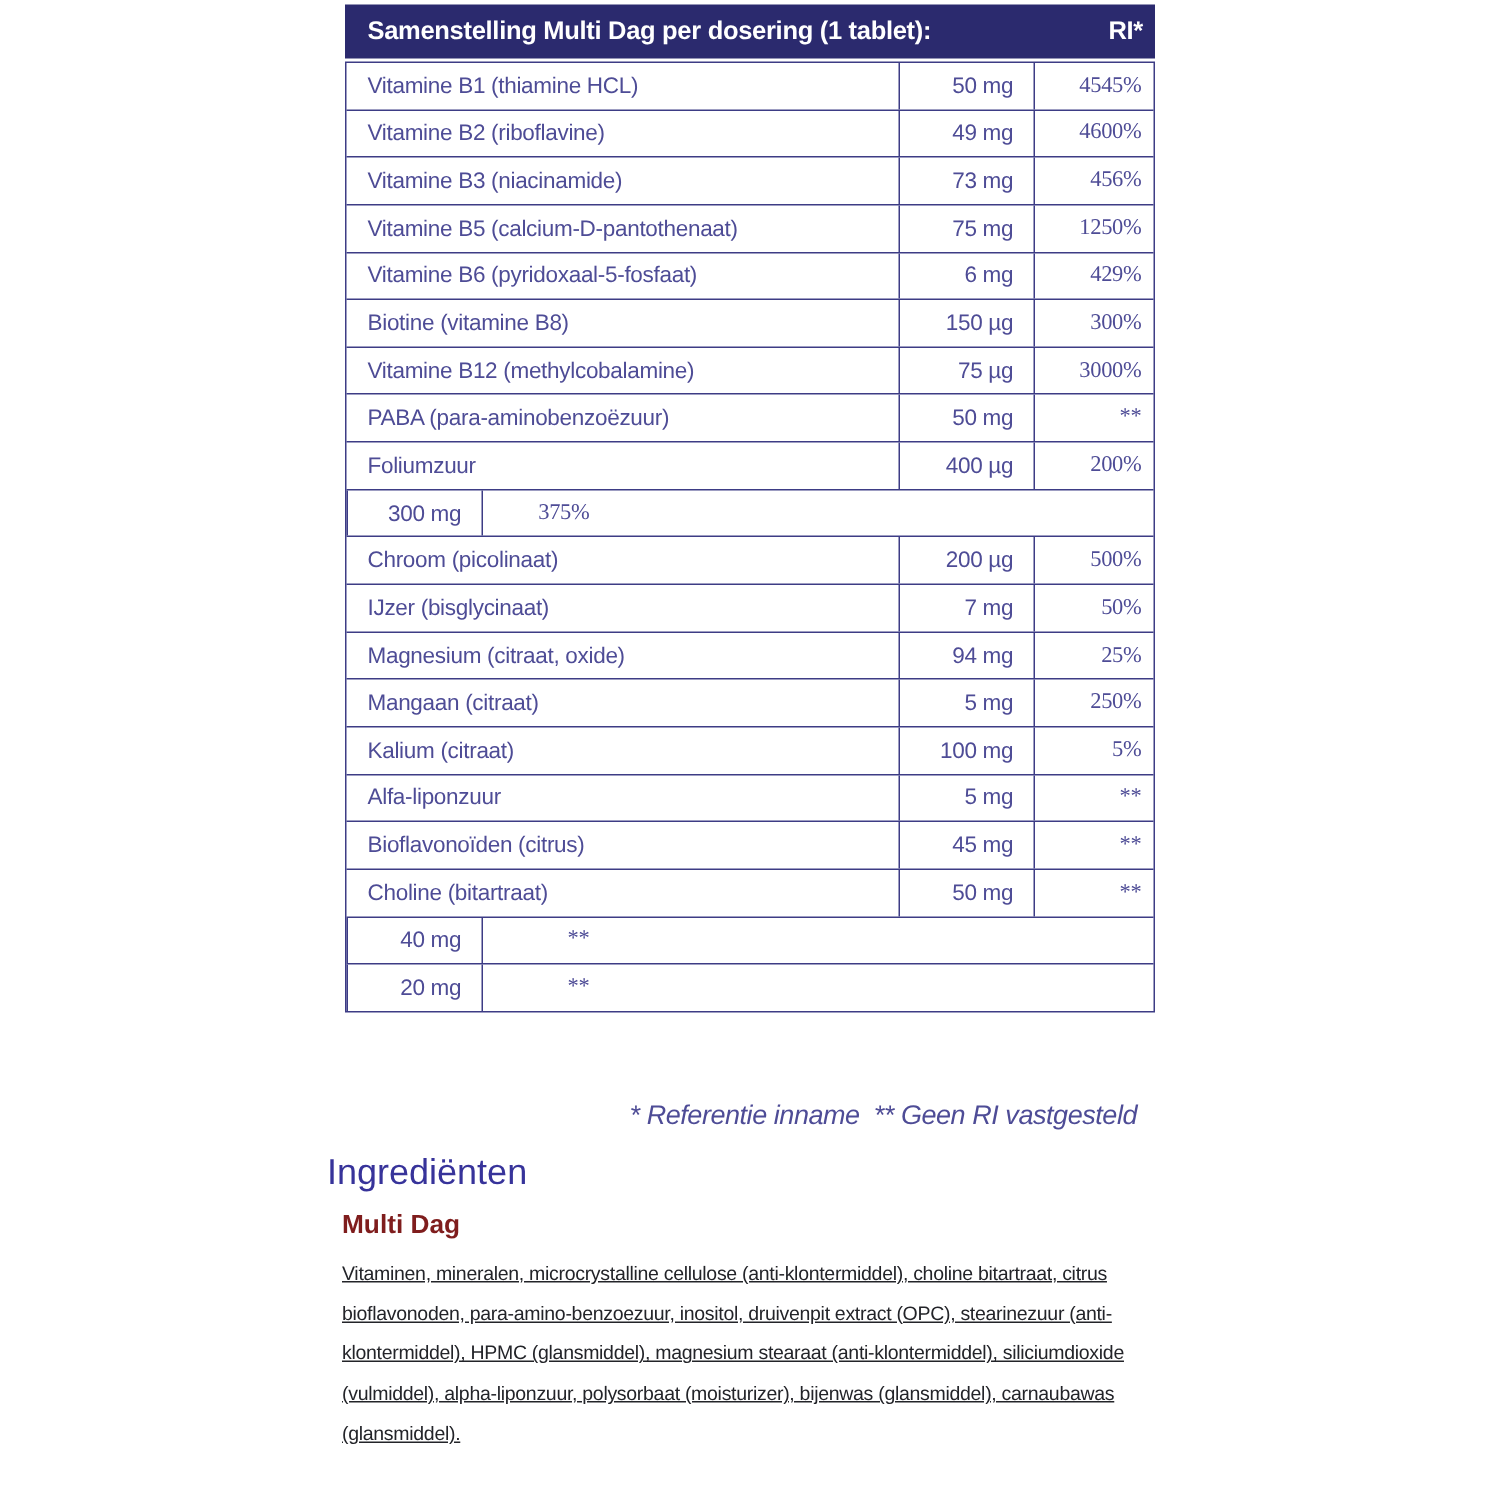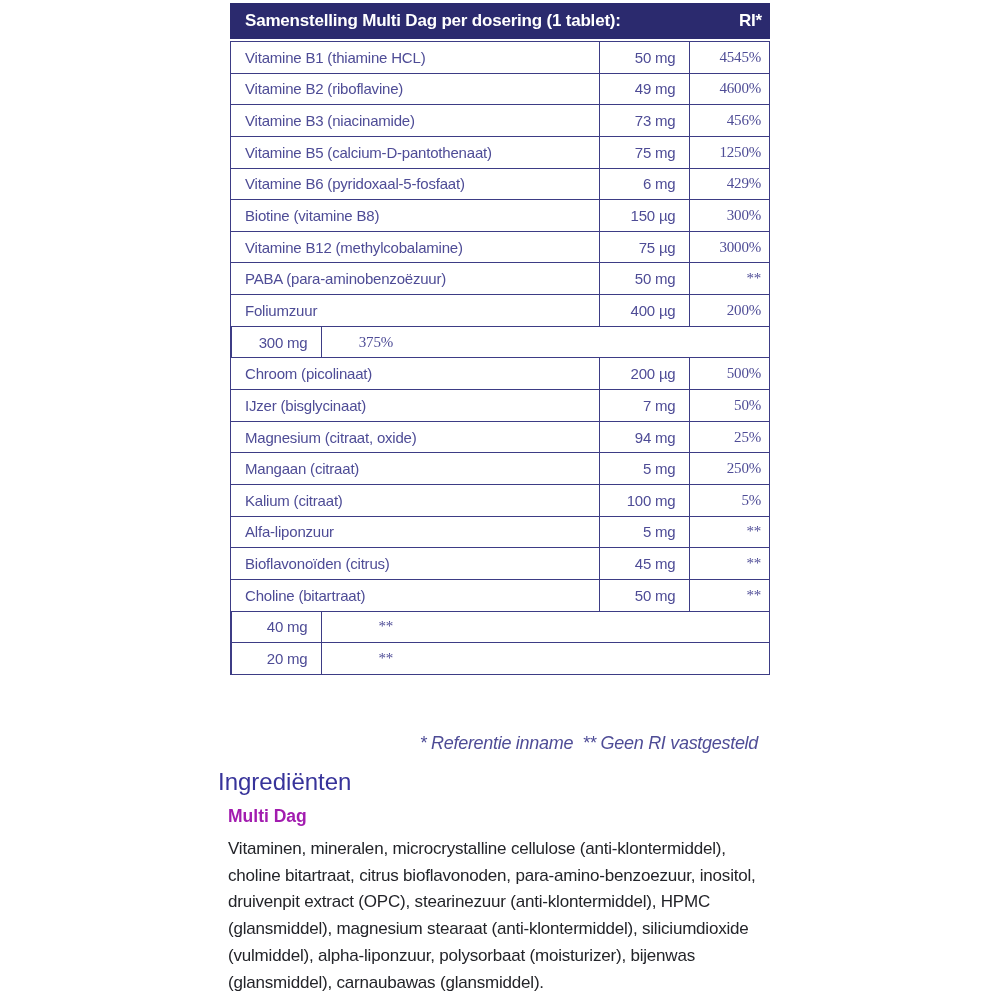--- a/index.html
+++ b/index.html
@@ -66,28 +66,29 @@
   .ingredients-heading{
     position:absolute;left:218px;top:768px;
     margin:0;
     font-size:24px;font-weight:normal;
     color:var(--heading);
   }
   .product-subheading{
     position:absolute;left:228px;top:806px;
     margin:0;
     font-size:17.5px;font-weight:bold;
-    color:#a21caf;
+    color:#7f1d1d;
   }
   .ingredients-paragraph{
     position:absolute;left:228px;top:836px;width:547px;
     margin:0;
-    font-size:17px;line-height:26.7px;
+    font-size:13px;line-height:26.7px;
     color:var(--body-text);
     letter-spacing:-0.2px;
+    text-decoration:underline;
   }
 </style>
 </head>
 <body>
 
 <div class="table-block">
   <div class="thead">
     <span>Samenstelling Multi Dag per dosering (1 tablet):</span>
     <span>RI*</span>
   </div>

